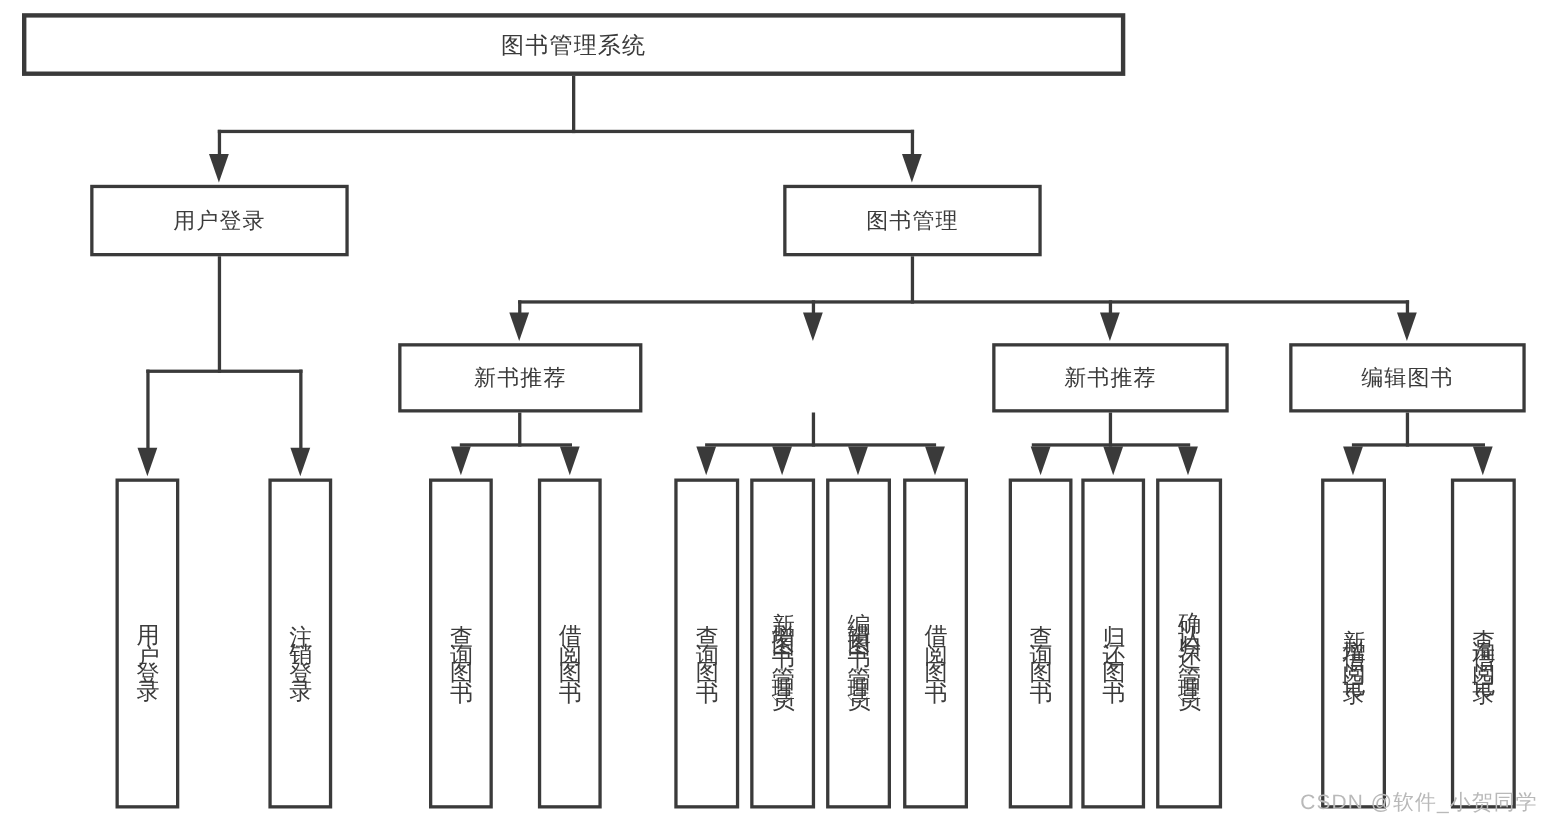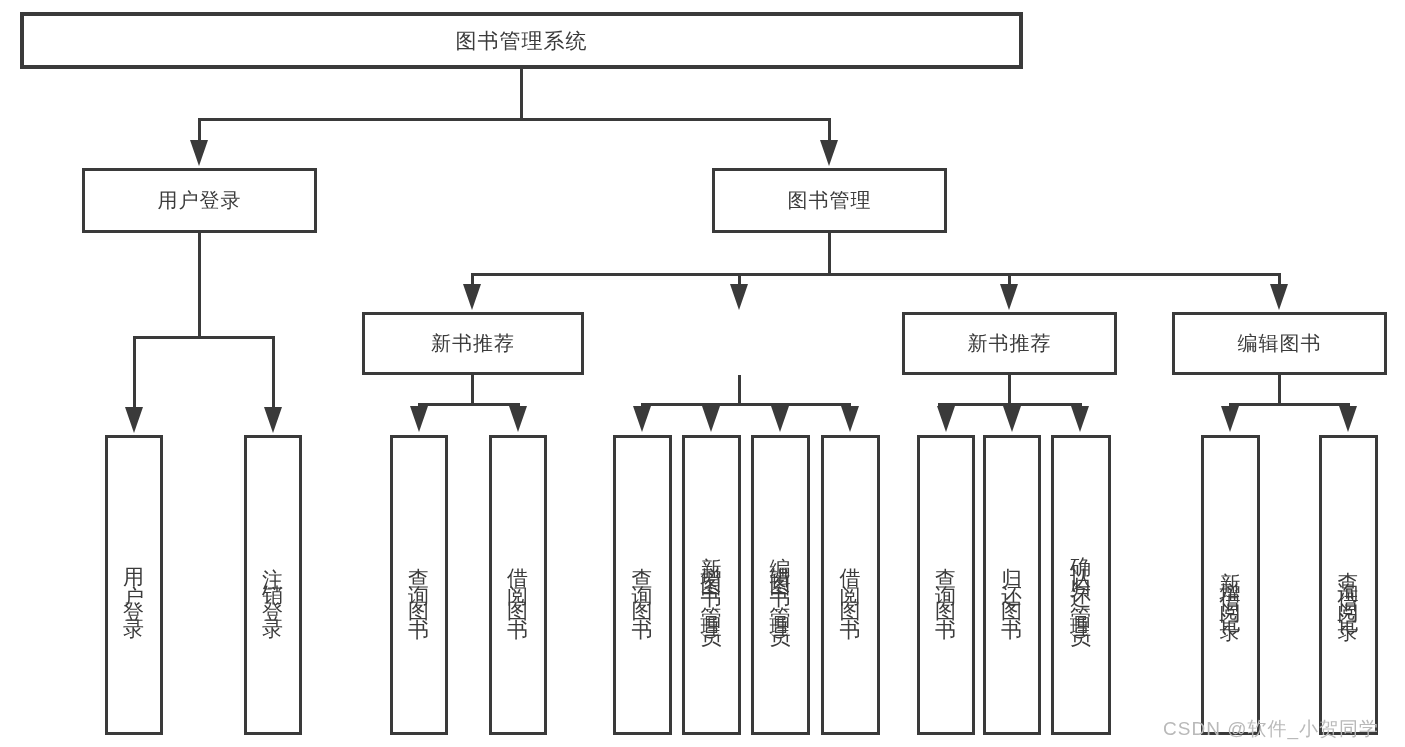--- a/index.html
+++ b/index.html
@@ -36,21 +36,21 @@
   .vline{width:3px;}
   .arrow{
     position:absolute;
     width:0;height:0;
     border-left:9px solid transparent;
     border-right:9px solid transparent;
     border-top:26px solid var(--line,#3a3a3a);
   }
   .watermark{
     position:absolute;
-    right:26px;bottom:5px;
+    right:7px;bottom:5px;
     color:var(--watermark,#b9b9b9);
     font-size:19px;
     letter-spacing:1px;
   }
 </style>
 </head>
 <body>
 
 <div id="canvas">
 

